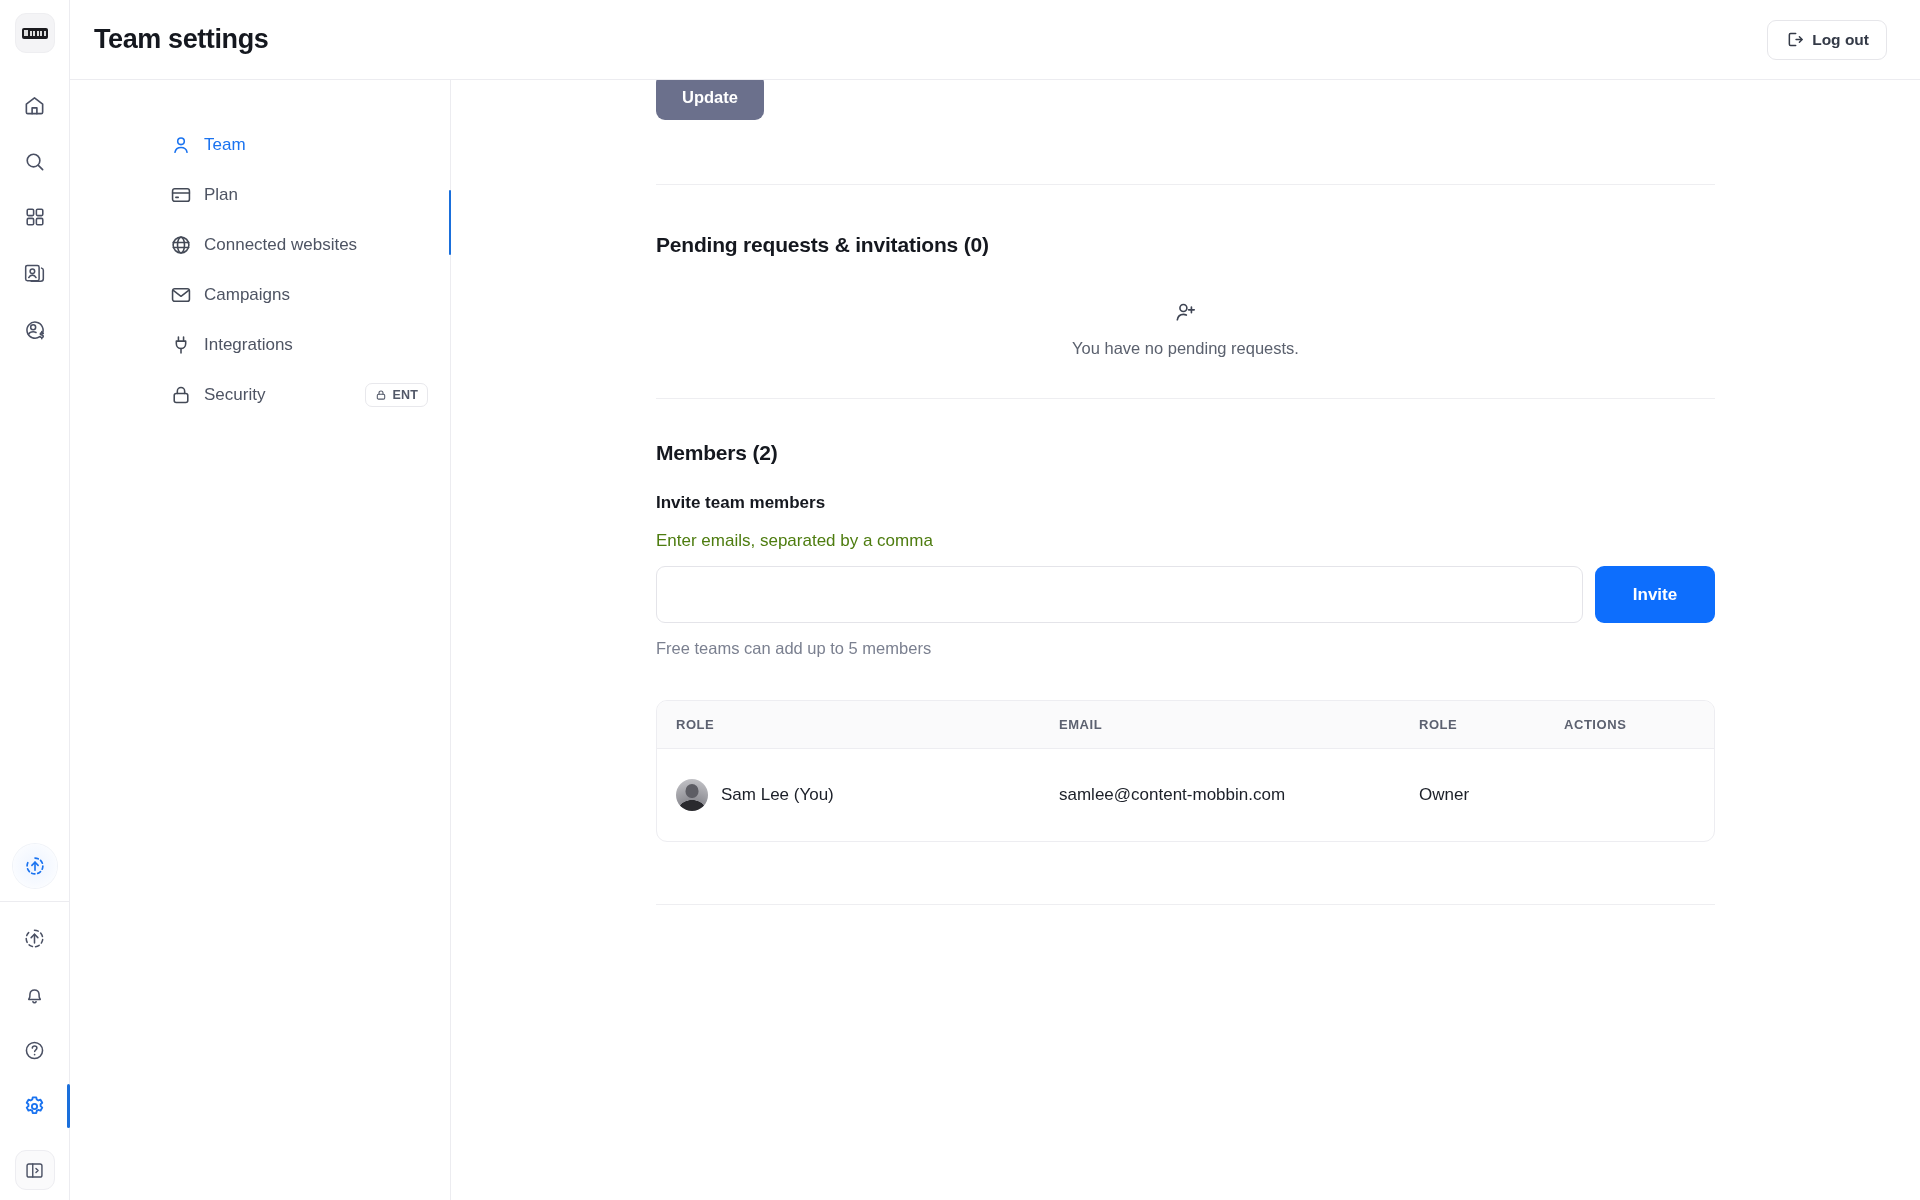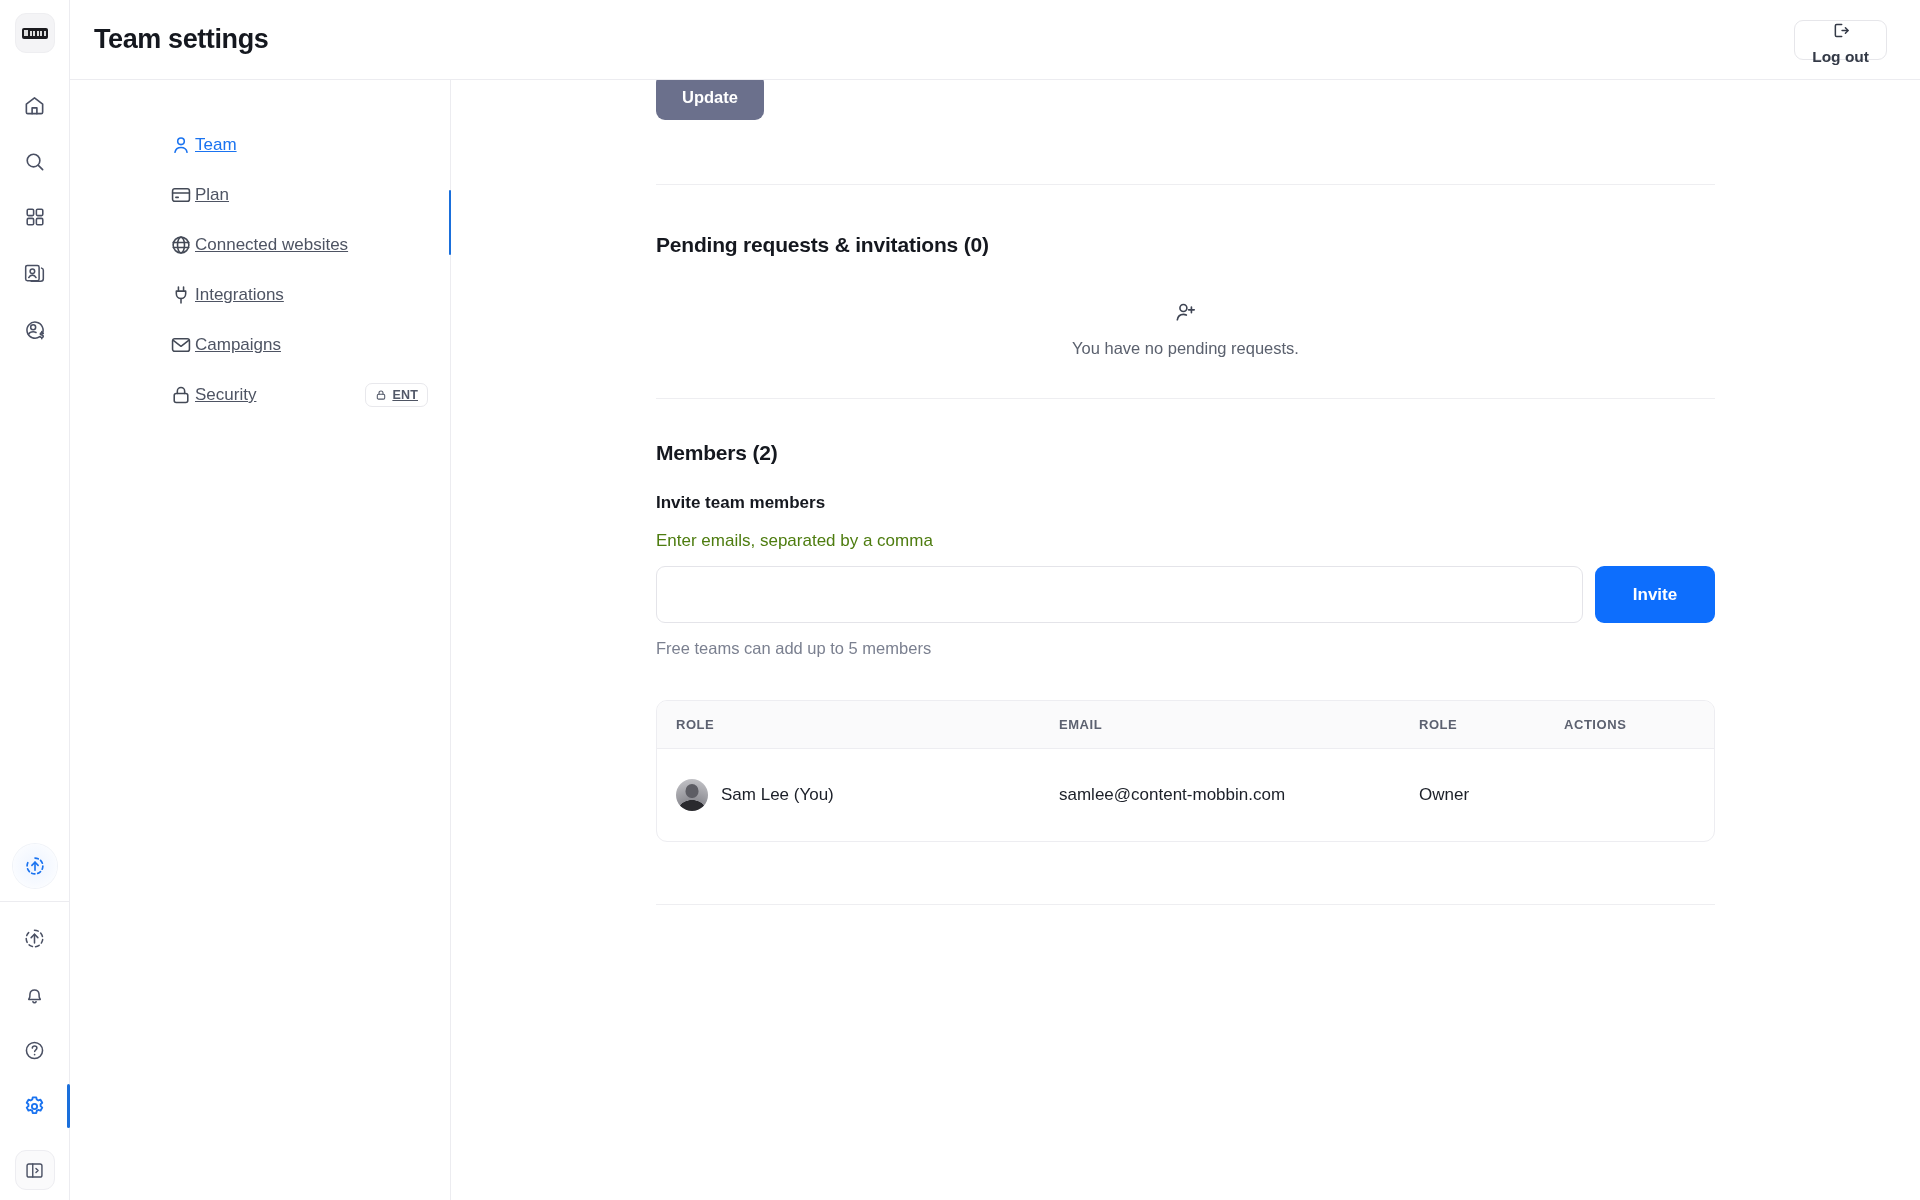--- a/index.html
+++ b/index.html
@@ -70,35 +70,35 @@
     border-bottom: 1px solid #ececf0;
     display: flex; align-items: center; justify-content: space-between;
     padding: 0 33px 0 24px;
     background: #fff;
   }
   .page-title { font-size: 27px; font-weight: 700; letter-spacing: -0.4px; color: #15181f; }
   .logout-btn {
     display: flex; align-items: center; gap: 8px;
     height: 40px; padding: 0 17px;
     border: 1px solid #e6e6ea; border-radius: 9px; background: #fff;
-    font-size: 15.5px; font-weight: 600; color: #343a47; cursor: pointer; flex-direction: column;
+    font-size: 15.5px; font-weight: 600; color: #343a47; cursor: pointer;
   }
 
   .body-row { flex: 1 1 auto; display: flex; min-height: 0; }
 
   
   .settings-nav {
     width: 381px; flex: 0 0 381px;
     border-right: 1px solid #ececf0;
     padding-top: 40px; position: relative; background: #fff;
   }
   .nav-item {
-    display: flex; align-items: center; gap: 3px;
+    display: flex; align-items: center; gap: 12px;
     height: 50px; margin: 0 22px 0 100px; cursor: pointer;
-    color: #4e5463; font-size: 17px; text-decoration: underline;
+    color: #4e5463; font-size: 17px;
   }
   .nav-item .nav-ico { width: 22px; height: 22px; display:flex; align-items:center; justify-content:center; color:#434956; flex:0 0 22px;}
   .nav-item.active { color: #1a73f0; }
   .nav-item.active .nav-ico { color: #1a73f0; }
   .nav-label { flex: 1 1 auto; }
   .ent-badge {
     display: inline-flex; align-items: center; gap: 5px;
     border: 1px solid #e8e8ec; border-radius: 7px;
     padding: 4px 9px; font-size: 12.5px; font-weight: 700;
     color: #525868; background: #fff; letter-spacing: .2px;
@@ -353,36 +353,36 @@
                 <ellipse cx="12" cy="12" rx="3.8" ry="8.6"></ellipse>
                 <path d="M3.6 9.2h16.8M3.6 14.8h16.8"></path>
               </svg>
           </span>
           <span class="nav-label">Connected websites</span>
         </div>
 
         <div class="nav-item">
           <span class="nav-ico">
             <svg width="22" height="22" viewBox="0 0 24 24" fill="none" stroke="currentColor" stroke-width="1.7" stroke-linecap="round" stroke-linejoin="round">
+                <rect x="2.8" y="5.2" width="18.4" height="13.6" rx="2.3"></rect>
+                <path d="m3.6 7 8.4 6.4L20.4 7"></path>
+              </svg>
+          </span>
+          <span class="nav-label">Campaigns</span>
+        </div>
+
+        <div class="nav-item">
+          <span class="nav-ico">
+            <svg width="22" height="22" viewBox="0 0 24 24" fill="none" stroke="currentColor" stroke-width="1.7" stroke-linecap="round" stroke-linejoin="round">
                 <path d="M9.2 3.4v4.4M14.8 3.4v4.4"></path>
                 <path d="M6.9 7.8h10.2v2.9a5.1 5.1 0 0 1-5.1 5.1 5.1 5.1 0 0 1-5.1-5.1z"></path>
                 <path d="M12 15.8v4.8"></path>
               </svg>
           </span>
           <span class="nav-label">Integrations</span>
-        </div>
-
-        <div class="nav-item">
-          <span class="nav-ico">
-            <svg width="22" height="22" viewBox="0 0 24 24" fill="none" stroke="currentColor" stroke-width="1.7" stroke-linecap="round" stroke-linejoin="round">
-                <rect x="2.8" y="5.2" width="18.4" height="13.6" rx="2.3"></rect>
-                <path d="m3.6 7 8.4 6.4L20.4 7"></path>
-              </svg>
-          </span>
-          <span class="nav-label">Campaigns</span>
         </div>
 
         <div class="nav-item">
           <span class="nav-ico">
             <svg width="22" height="22" viewBox="0 0 24 24" fill="none" stroke="currentColor" stroke-width="1.7" stroke-linecap="round" stroke-linejoin="round">
                 <rect x="4.6" y="10.4" width="14.8" height="9.8" rx="2.2"></rect>
                 <path d="M8 10.4V7.8a4 4 0 0 1 8 0v2.6"></path>
               </svg>
           </span>
           <span class="nav-label">Security</span>

